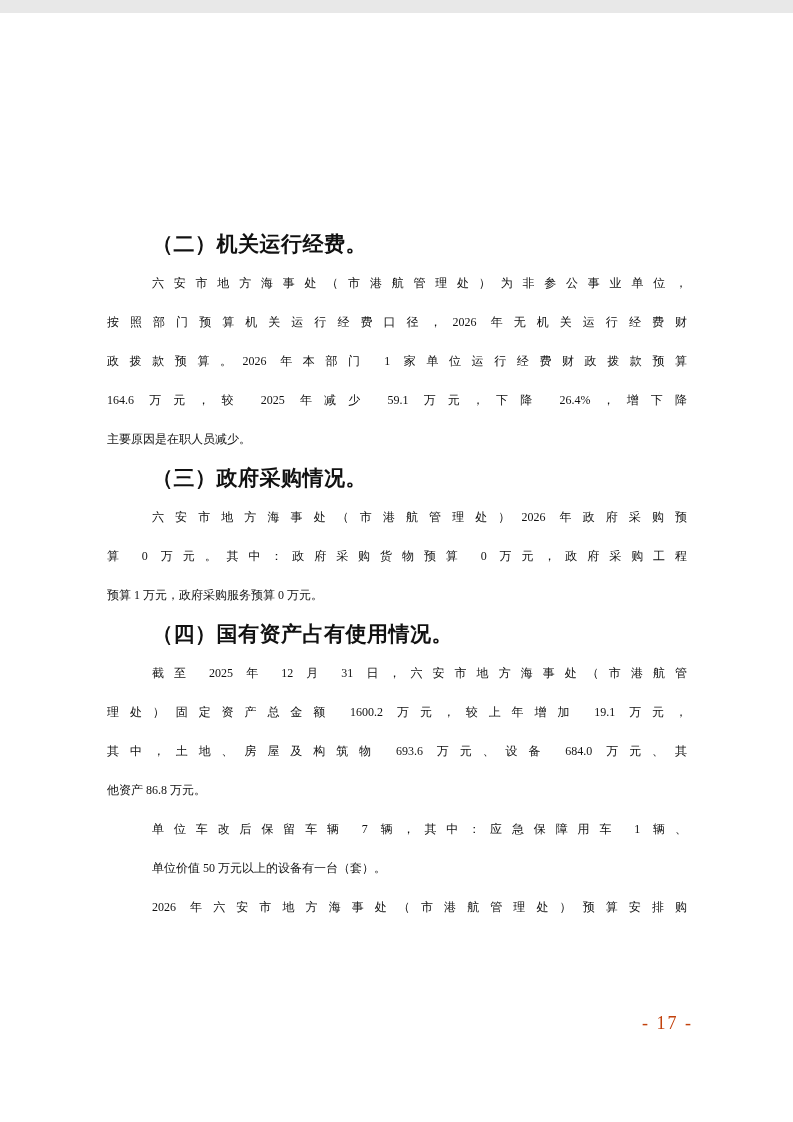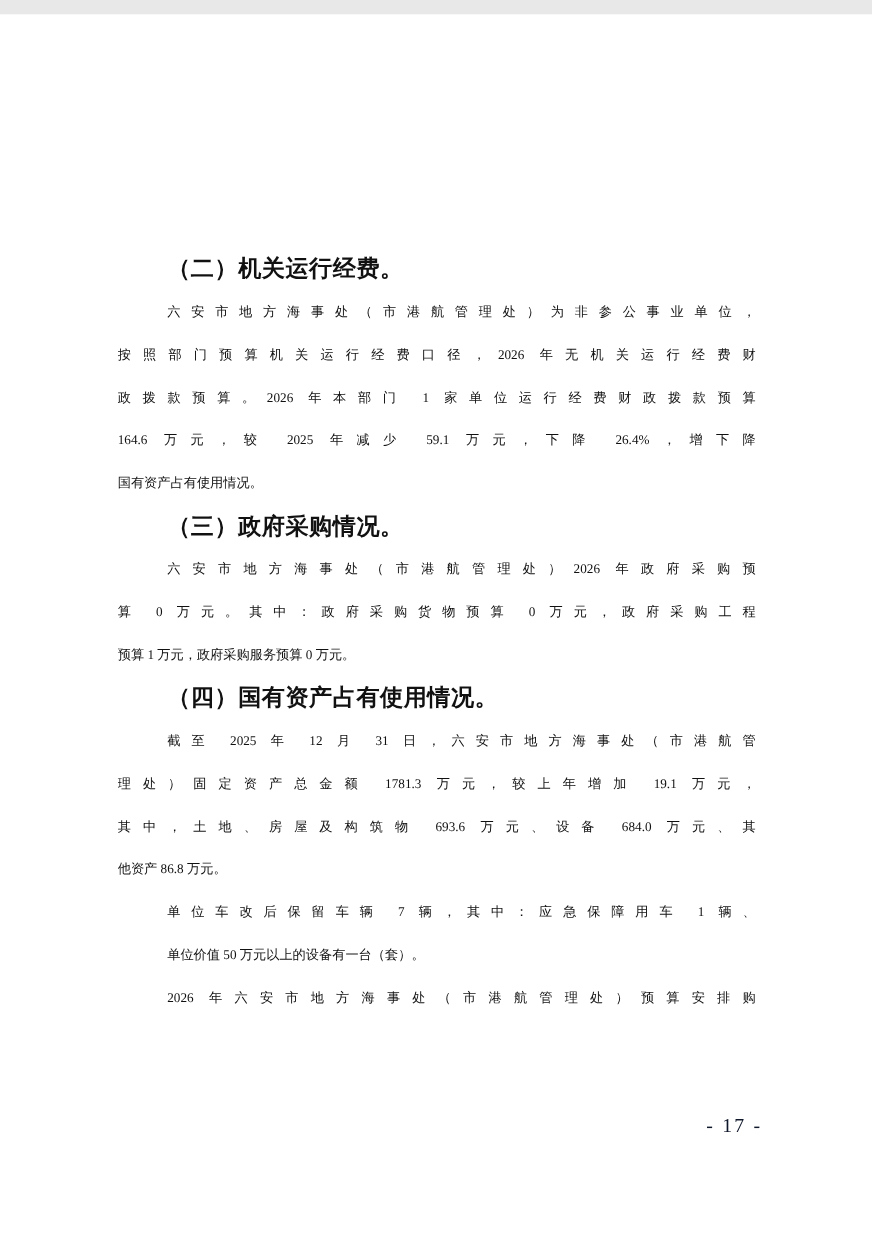--- a/index.html
+++ b/index.html
@@ -53,54 +53,54 @@
     font-weight: 700;
     letter-spacing: 0.5px;
     text-align: left;
   }
   .page-number {
     position: absolute;
     top: 1000px;
     right: 100px;
     font-size: 18px;
     letter-spacing: 2px;
-    color: #0f172a;
+    color: #c2410c;
   }
 </style>
 </head>
 <body>
 
 <div class="page">
   <div class="doc-body">
 
     <div>
       <div class="h-line">（二）机关运行经费。</div>
       <div>
         <div class="line first fill">六安市地方海事处（市港航管理处）为非参公事业单位，</div>
         <div class="line fill">按照部门预算机关运行经费口径，2026 年无机关运行经费财</div>
         <div class="line fill">政拨款预算。2026 年本部门 1 家单位运行经费财政拨款预算</div>
         <div class="line fill">164.6 万元，较 2025 年减少 59.1 万元，下降 26.4%，增下降</div>
-        <div class="line last">国有资产占有使用情况。</div>
+        <div class="line last">主要原因是在职人员减少。</div>
       </div>
     </div>
 
     <div>
       <div class="h-line">（三）政府采购情况。</div>
       <div>
         <div class="line first fill">六安市地方海事处（市港航管理处）2026 年政府采购预</div>
         <div class="line fill">算 0 万元。其中：政府采购货物预算 0 万元，政府采购工程</div>
         <div class="line last">预算 1 万元，政府采购服务预算 0 万元。</div>
       </div>
     </div>
 
     <div>
       <div class="h-line">（四）国有资产占有使用情况。</div>
       <div>
         <div class="line first fill">截至 2025 年 12 月 31 日，六安市地方海事处（市港航管</div>
-        <div class="line fill">理处）固定资产总金额 1781.3 万元，较上年增加 19.1 万元，</div>
+        <div class="line fill">理处）固定资产总金额 1600.2 万元，较上年增加 19.1 万元，</div>
         <div class="line fill">其中，土地、房屋及构筑物 693.6 万元、设备 684.0 万元、其</div>
         <div class="line last">他资产 86.8 万元。</div>
       </div>
       <div>
         <div class="line first fill">单位车改后保留车辆 7 辆，其中：应急保障用车 1 辆、</div>
       </div>
       <div>
         <div class="line first last">单位价值 50 万元以上的设备有一台（套）。</div>
       </div>
       <div>

